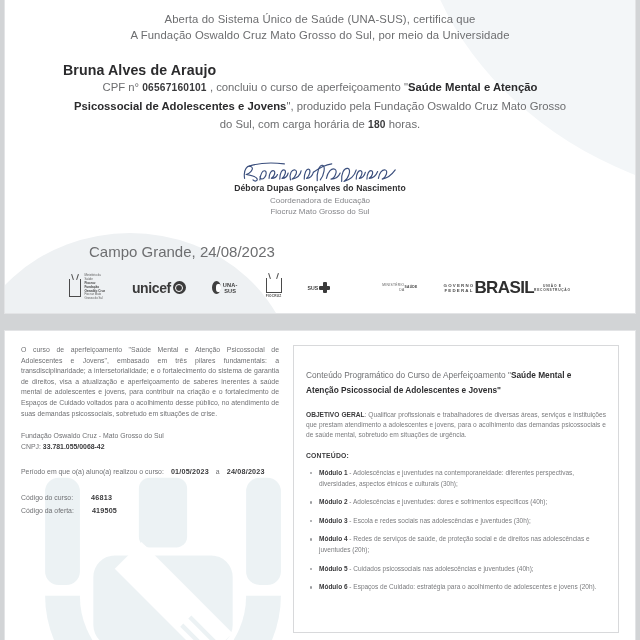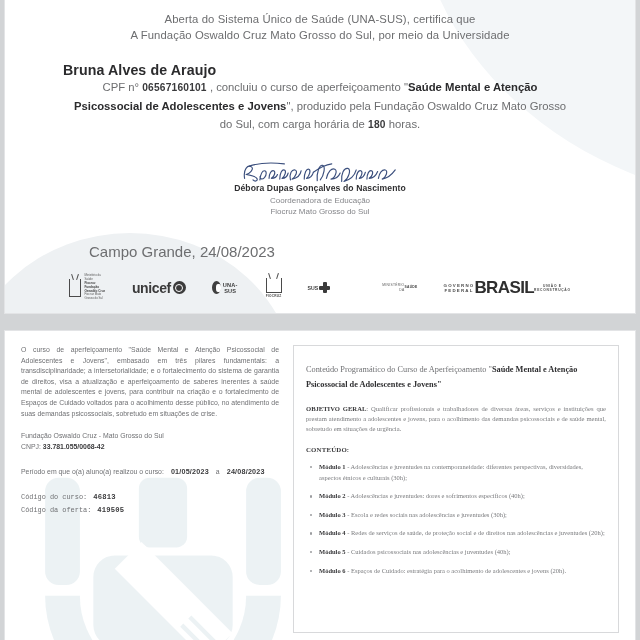--- a/index.html
+++ b/index.html
@@ -118,34 +118,33 @@
   .ministerio .b{font-weight:bold;color:#3a3b3d;}
   .brasil{text-align:center;}
   .brasil-top{font-size:4.4px;font-weight:bold;color:#4a4a4c;letter-spacing:1.2px;}
   .brasil-word{font-size:17px;font-weight:bold;color:#2e2f31;letter-spacing:-.6px;line-height:18px;}
   .brasil-bot{font-size:3.3px;font-weight:bold;color:#4a4a4c;letter-spacing:.7px;}
 
   
   .p2-inner{position:relative;z-index:2;height:100%;display:flex;padding:14px 16px;box-sizing:border-box;gap:14px;}
   .col-left{width:258px;flex:none;}
   .col-right{
-    flex:1;border:1px solid #d8d9db;padding:16px 12px 10px 12px;box-sizing:border-box;
+    flex:1;border:1px solid #d8d9db;padding:22px 12px 10px 12px;box-sizing:border-box;
     background:rgba(255,255,255,.82);
-    font-family:Liberation Serif, serif;
   }
   .desc{
     font-size:6.9px;line-height:10.6px;color:#6f7073;text-align:justify;
   }
   .inst{margin-top:12px;font-size:6.9px;line-height:10.4px;color:#6f7073;}
   .inst b{color:#3a3a3c;}
   .kv{margin-top:13px;font-size:6.9px;color:#6f7073;line-height:13px;}
   .kv .val{font-weight:bold;color:#3a3a3c;font-size:7.2px;letter-spacing:.2px;}
   .kv-row{display:flex;align-items:baseline;gap:7px;}
   .kv-codes{margin-top:13px;}
-  .kv-codes .kv-row{gap:6px;font-family:Liberation Mono, monospace;}
+  .kv-codes .kv-row{gap:18px;}
 
   .prog-title{font-size:8.3px;line-height:15px;color:#6f7073;}
   .prog-title b{color:#2f2f31;}
   .obj{margin-top:12px;font-size:6.6px;line-height:10px;color:#7a7b7e;text-align:justify;}
   .obj b{color:#3a3a3c;}
   .conteudo-label{margin-top:12px;font-size:6.8px;font-weight:bold;color:#3a3a3c;letter-spacing:.2px;}
   ul.modules{margin:9px 0 0 0;padding:0 0 0 13px;list-style:none;}
   ul.modules li{
     position:relative;font-size:6.5px;line-height:10.6px;color:#7a7b7e;
     margin-bottom:8px;text-align:left;

